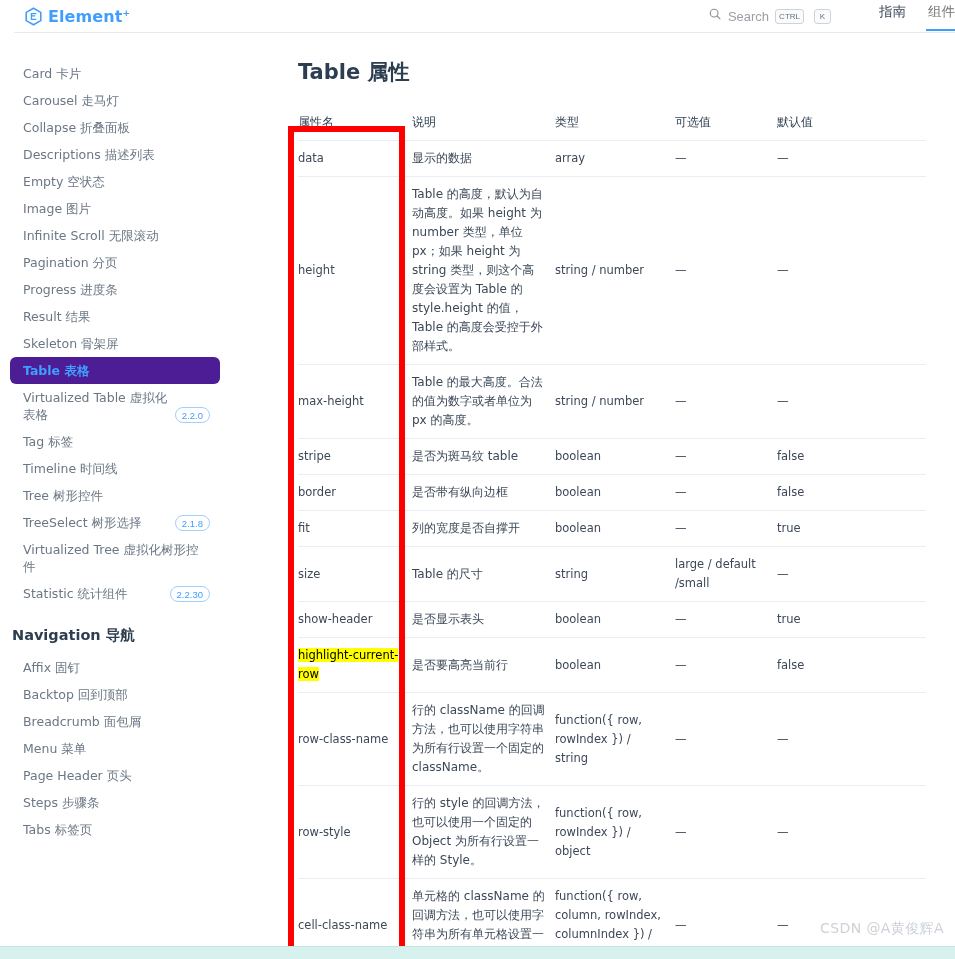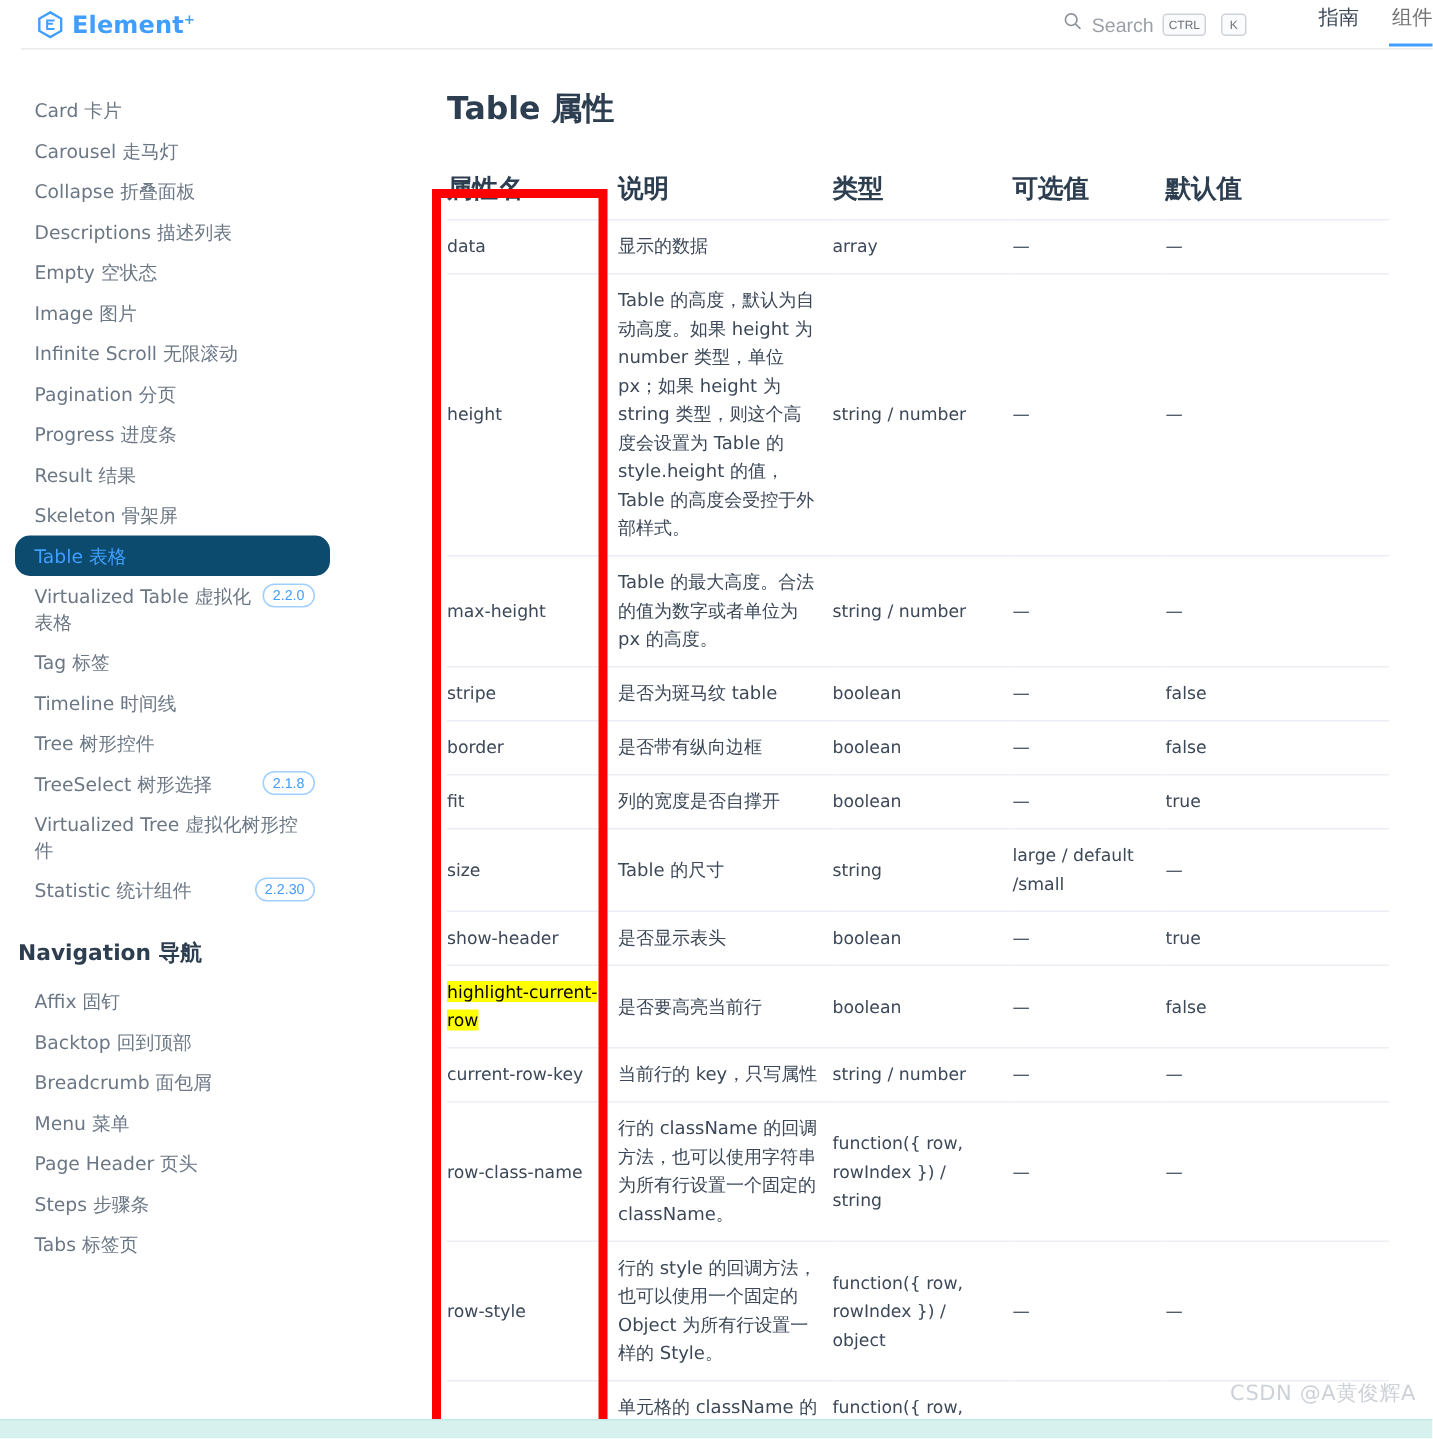--- a/index.html
+++ b/index.html
@@ -117,37 +117,36 @@
     top: 34px; left: 0;
     width: 232px;
     height: 912px;
     overflow: hidden;
     background: #ffffff;
     padding-top: 26px;
     box-sizing: border-box;
   }
   .side-item {
     display: flex;
-    align-items: flex-start;
+    align-items: flex-end;
     min-height: 21px;
     margin: 0 12px 0 10px;
     padding: 5px 10px 5px 13px;
     border-radius: 6px;
     font-size: 12.5px;
     color: #6b7785;
     line-height: 17px;
     box-sizing: border-box;
     font-family: "DejaVu Sans", sans-serif;
   }
   .side-item .txt { flex: 1 1 auto; }
   .side-item.active {
-    background: #0c4a6e;
+    background: #4c1d95;
     color: #409eff;
-    font-weight: 400;
-    border-radius: 10px;
+    font-weight: 700;
   }
   .side-group {
     margin: 14px 12px 4px 10px;
     padding: 5px 10px 5px 2px;
     font-size: 14.5px;
     font-weight: 700;
     color: #2c3e50;
     font-family: "DejaVu Sans", sans-serif;
   }
   .badge {
@@ -185,22 +184,22 @@
     font-family: "DejaVu Sans", sans-serif;
   }
   table.attr {
     border-collapse: collapse;
     width: 628px;
     table-layout: fixed;
     font-size: 12px;
   }
   table.attr th {
     text-align: left;
-    font-size: 17px;
-    font-weight: 700;
+    font-size: 12px;
+    font-weight: 400;
     color: #2c3e50;
     padding: 0 10px 9px 0;
     border-bottom: 1px solid #ebeef5;
     font-family: "DejaVu Sans", sans-serif;
     vertical-align: bottom;
   }
   table.attr td {
     padding: 8px 10px 8px 0;
     border-bottom: 1px solid #ebeef5;
     vertical-align: middle;
@@ -463,27 +462,20 @@
             <td class="c-def">true</td>
           </tr>
           <tr>
             <td class="c-name"><span class="hl">highlight-current-row</span></td>
             <td class="c-desc">是否要高亮当前行</td>
             <td class="c-type">boolean</td>
             <td class="c-opts">—</td>
             <td class="c-def">false</td>
           </tr>
           <tr>
-            <td class="c-name">current-row-key</td>
-            <td class="c-desc">当前行的 key，只写属性</td>
-            <td class="c-type">string / number</td>
-            <td class="c-opts">—</td>
-            <td class="c-def">—</td>
-          </tr>
-          <tr>
             <td class="c-name">row-class-name</td>
             <td class="c-desc">行的 className 的回调方法，也可以使用字符串为所有行设置一个固定的 className。</td>
             <td class="c-type">function({ row, rowIndex }) / string</td>
             <td class="c-opts">—</td>
             <td class="c-def">—</td>
           </tr>
           <tr>
             <td class="c-name">row-style</td>
             <td class="c-desc">行的 style 的回调方法，也可以使用一个固定的 Object 为所有行设置一样的 Style。</td>
             <td class="c-type">function({ row, rowIndex }) / object</td>

